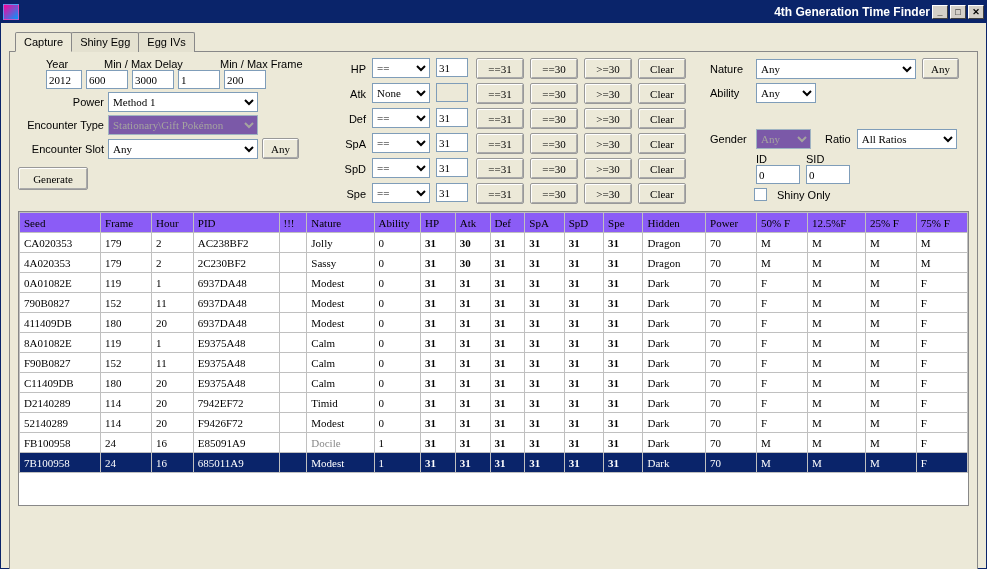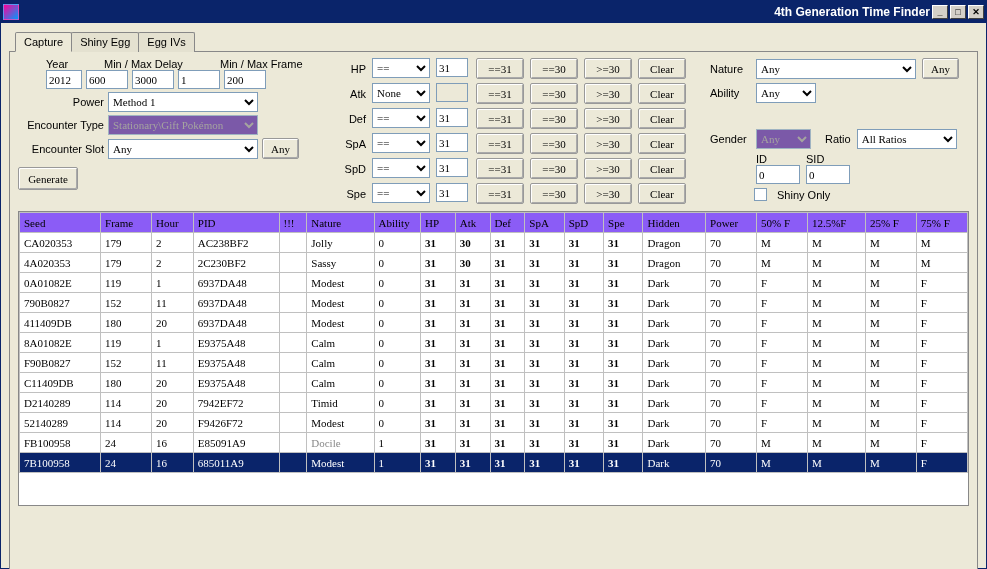--- a/index.html
+++ b/index.html
@@ -174,21 +174,21 @@
           <div class="row">
             <span class="lbl" style="width:86px;text-align:right">Encounter Type</span>
             <select style="width:150px" disabled=""><option>Stationary\Gift Pokémon</option></select>
           </div>
           <div class="row">
             <span class="lbl" style="width:86px;text-align:right">Encounter Slot</span>
             <select style="width:150px"><option>Any</option></select>
             <button class="btn">Any</button>
           </div>
           <div class="generate">
-            <button class="btn" style="width:60px;height:23px">Generate</button>
+            <button class="btn" style="width:70px;height:23px">Generate</button>
           </div>
         </div>
 
         <div class="mid-block">
           <div class="iv-grid" id="iv-grid">
               <div class="rlbl">HP</div>
               <select><option>==</option></select>
               <input type="text" value="31" style="">
               <button class="btn">==31</button>
               <button class="btn">==30</button>

